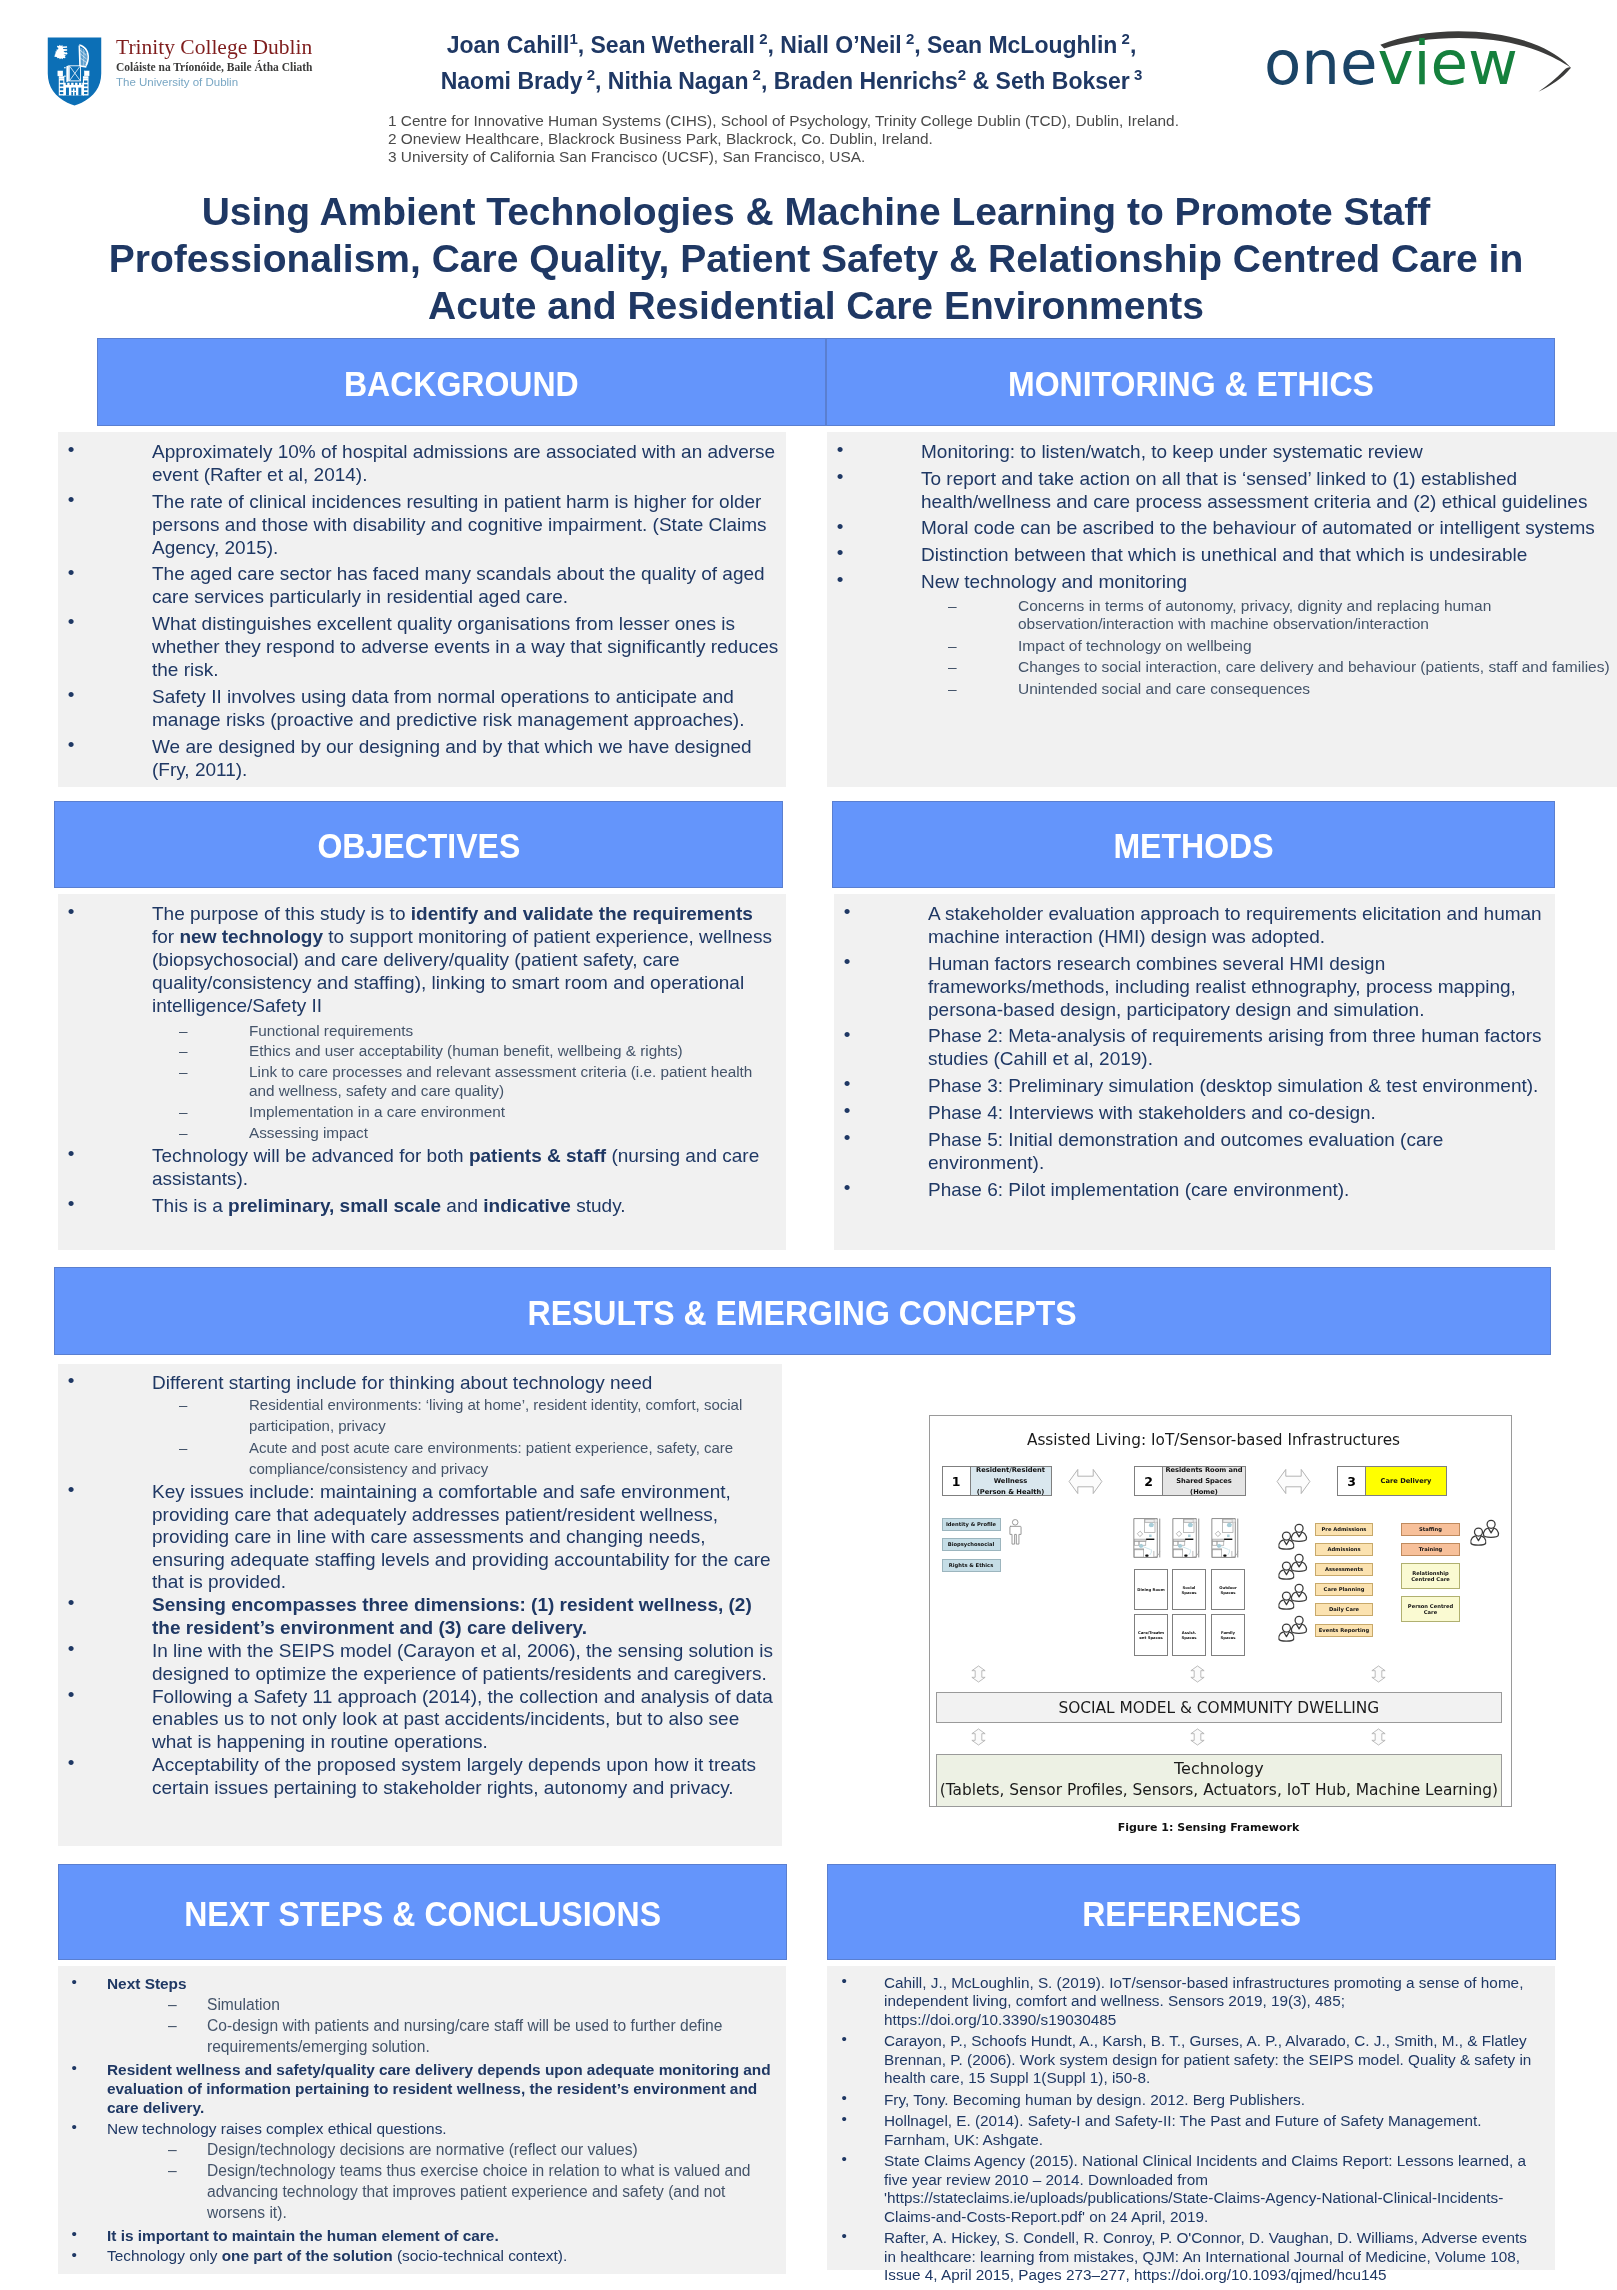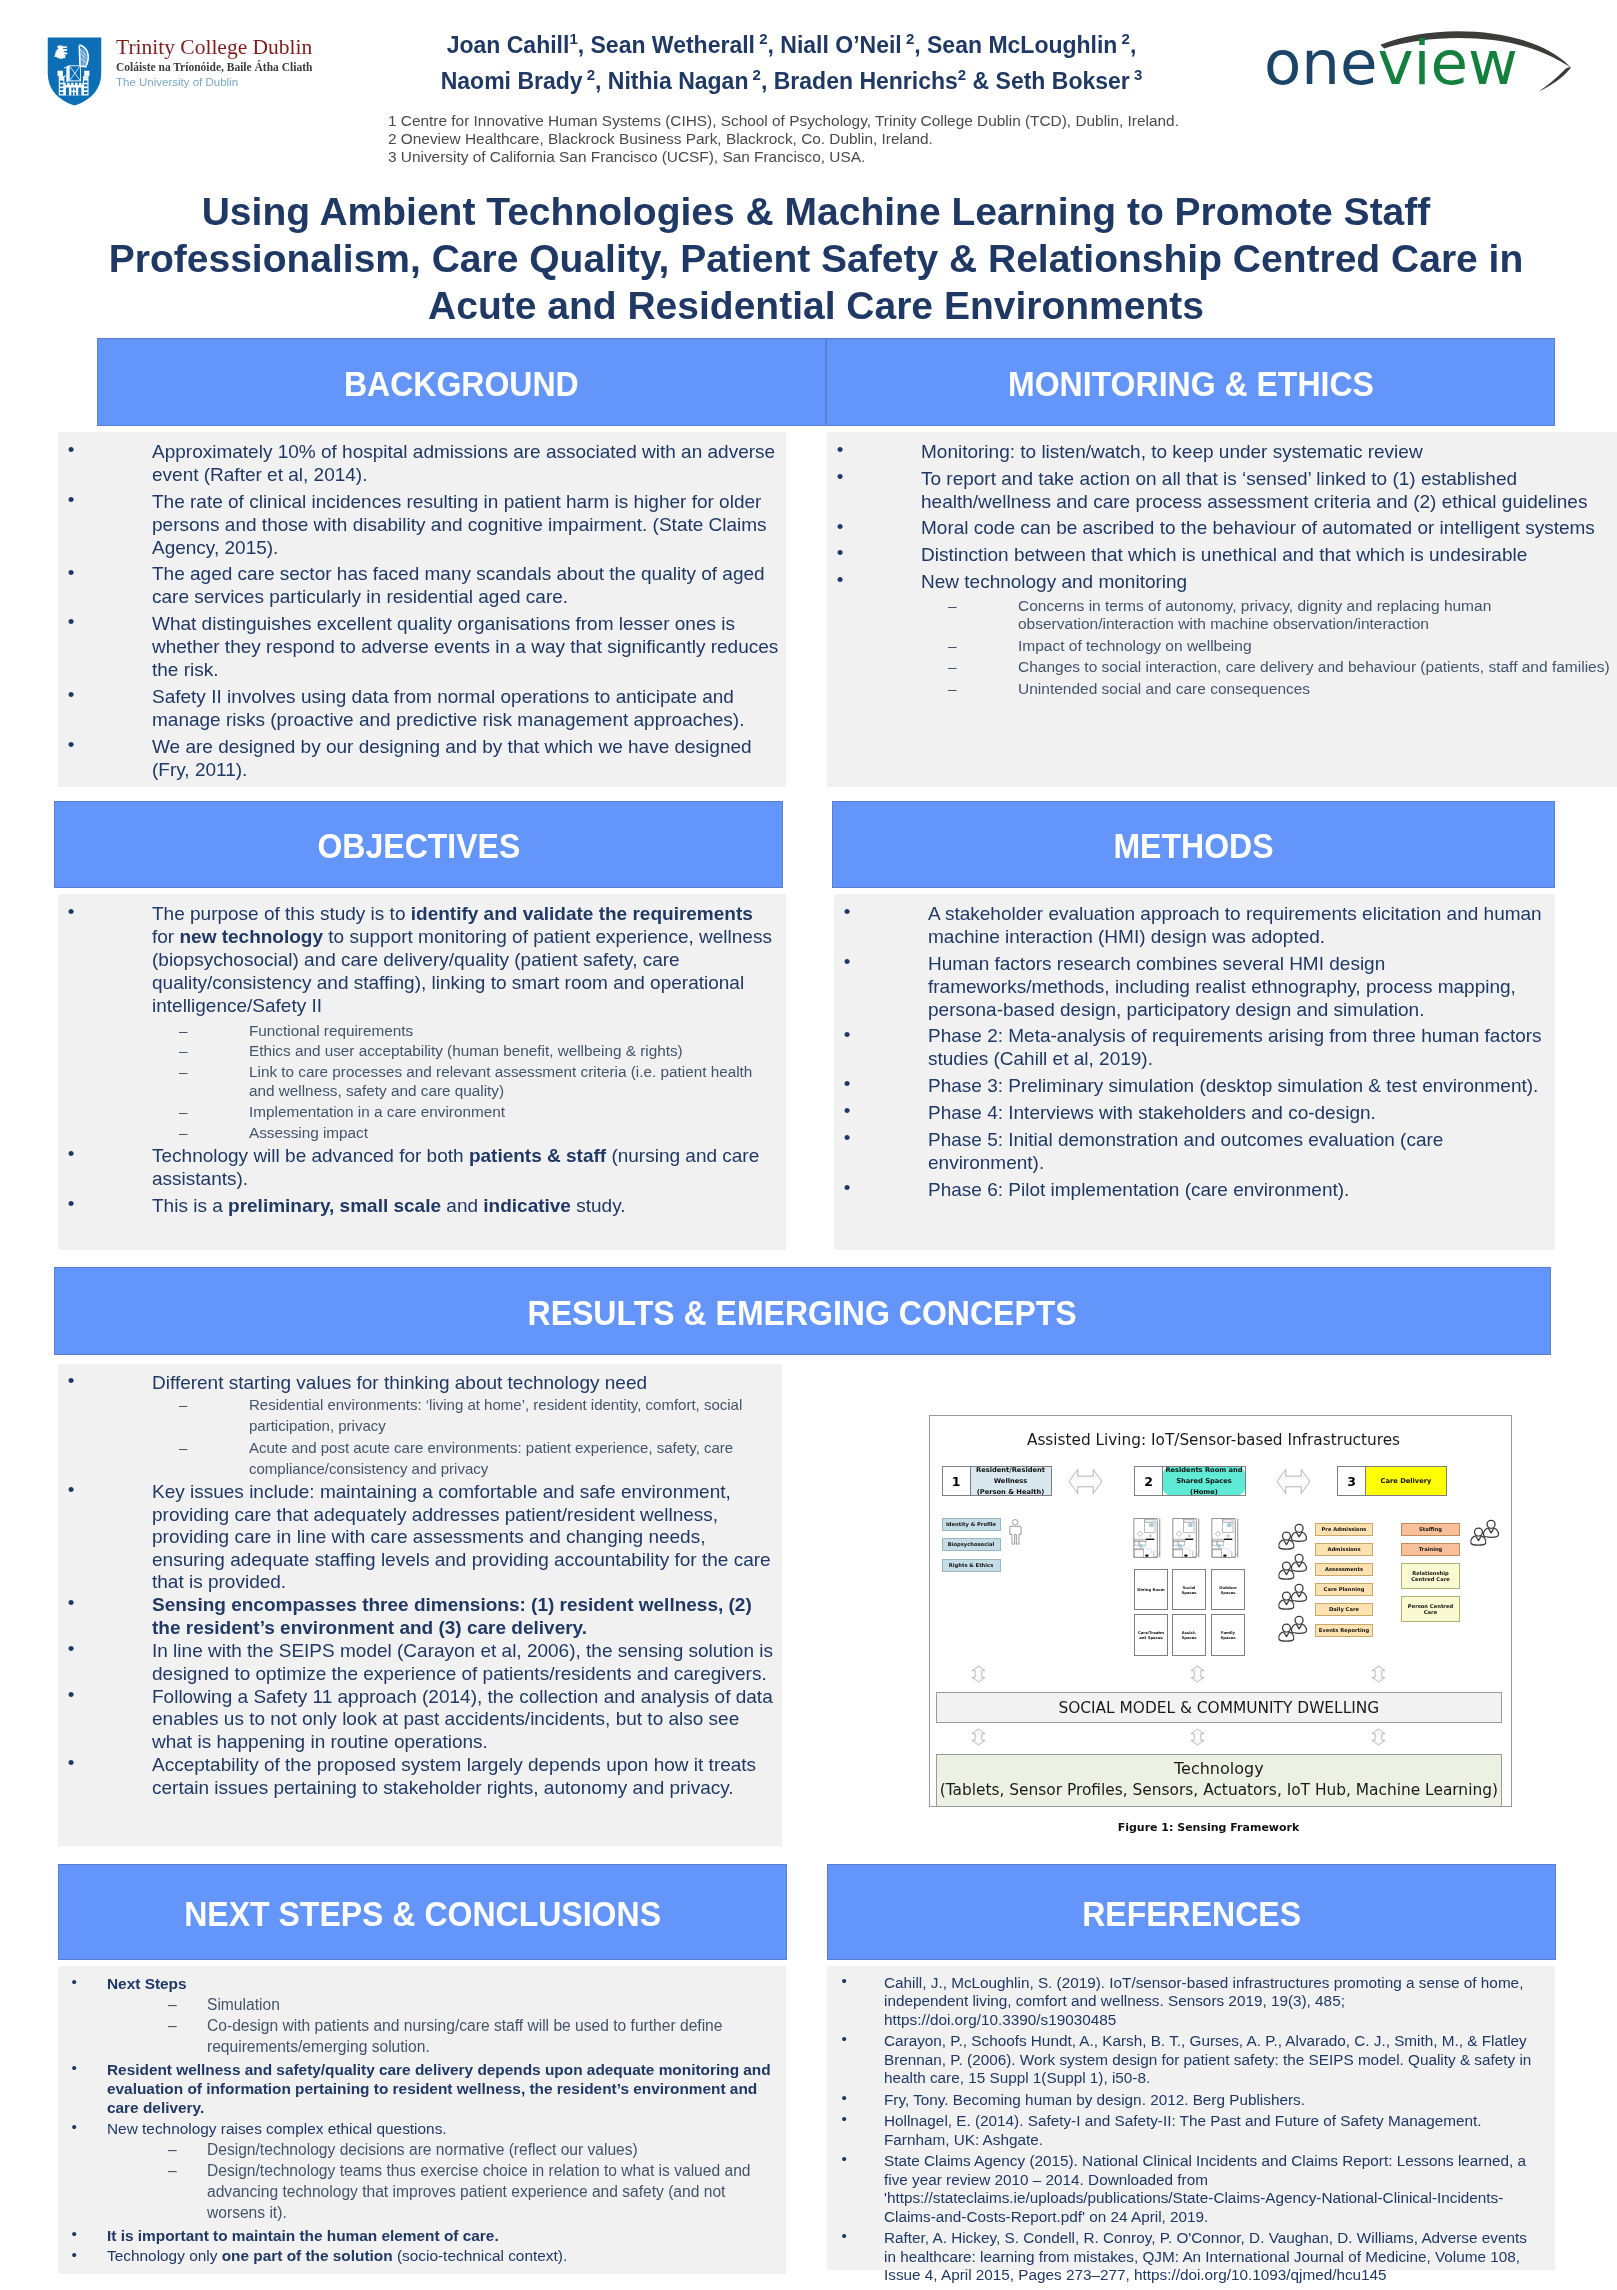--- a/index.html
+++ b/index.html
@@ -80,21 +80,21 @@
   #fig-frame *{box-sizing:border-box;}
   #fig-title{left:0;top:15.4px;width:567px;text-align:center;
      font-family:"DejaVu Sans",sans-serif;font-size:15.3px;color:#1a1a1a;line-height:19px;}
   .pillar{display:flex;border:1px solid #7f7f7f;background:#fff;}
   .pnum{width:28px;flex:0 0 28px;display:flex;align-items:center;justify-content:center;
      font-family:"DejaVu Sans",sans-serif;font-weight:bold;font-size:12.5px;color:#000;
      border-right:1px solid #7f7f7f;}
   .plab{flex:1;display:flex;align-items:center;justify-content:center;text-align:center;
      font-family:"DejaVu Sans",sans-serif;font-size:6.7px;line-height:11px;color:#111;font-weight:bold;}
   .pblue{background:#D9E7EE;}
-  .ppurple{background:#5eead4;border-radius:7px;}
+  .ppurple{background:#e5e5e5;}
   .pyellow{background:#FFFF00;}
   .tagblue,.tagyel,.tagorg,.tagcrm{display:flex;align-items:center;justify-content:center;
      text-align:center;font-family:"DejaVu Sans",sans-serif;font-weight:bold;color:#111;
      font-size:5.2px;line-height:6.5px;white-space:nowrap;}
   .tagcrm{white-space:normal;}
   .tagblue{background:#C5DDE6;border:1px solid #9CB5BE;}
   .tagyel{background:#FBE2B0;border:1px solid #C8A96A;}
   .tagorg{background:#F7C09A;border:1px solid #C08A5D;}
   .tagcrm{background:#FAFAD2;border:1px solid #B0B070;}
   .tile{border:1px solid #7f7f7f;background:#fff;display:flex;align-items:center;
@@ -286,21 +286,21 @@
     <div class="b1">Phase 5: Initial demonstration and outcomes evaluation (care environment).</div>
     <div class="b1">Phase 6: Pilot implementation (care environment).</div>
   </div>
 </div>
 
 <div class="sec-head" style="left:54px;top:1267px;width:1497px;height:88px;">
   <span>RESULTS &amp; EMERGING CONCEPTS</span>
 </div>
 <div class="sec-body" style="left:58px;top:1364px;width:724px;height:482px;">
   <div style="padding:7.7px 7.7px 0 0;" id="results-list">
-    <div class="b1">Different starting values for thinking about technology need</div>
+    <div class="b1">Different starting include for thinking about technology need</div>
     <div class="b2">Residential environments: ‘living at home’, resident identity, comfort, social participation, privacy</div>
     <div class="b2">Acute and post acute care environments: patient experience, safety, care compliance/consistency and privacy</div>
     <div class="b1">Key issues include: maintaining a comfortable and safe environment, providing care that adequately addresses patient/resident wellness, providing care in line with care assessments and changing needs, ensuring adequate staffing levels and providing accountability for the care that is provided.</div>
     <div class="b1"><b>Sensing encompasses three dimensions: (1) resident wellness, (2) the resident’s environment and (3) care delivery.</b></div>
     <div class="b1">In line with the SEIPS model (Carayon et al, 2006), the sensing solution is designed to optimize the experience of patients/residents and caregivers.</div>
     <div class="b1">Following a Safety 11 approach (2014), the collection and analysis of data enables us to not only look at past accidents/incidents, but to also see what is happening in routine operations.</div>
     <div class="b1">Acceptability of the proposed system largely depends upon how it treats certain issues pertaining to stakeholder rights, autonomy and privacy.</div>
   </div>
 </div>
 

